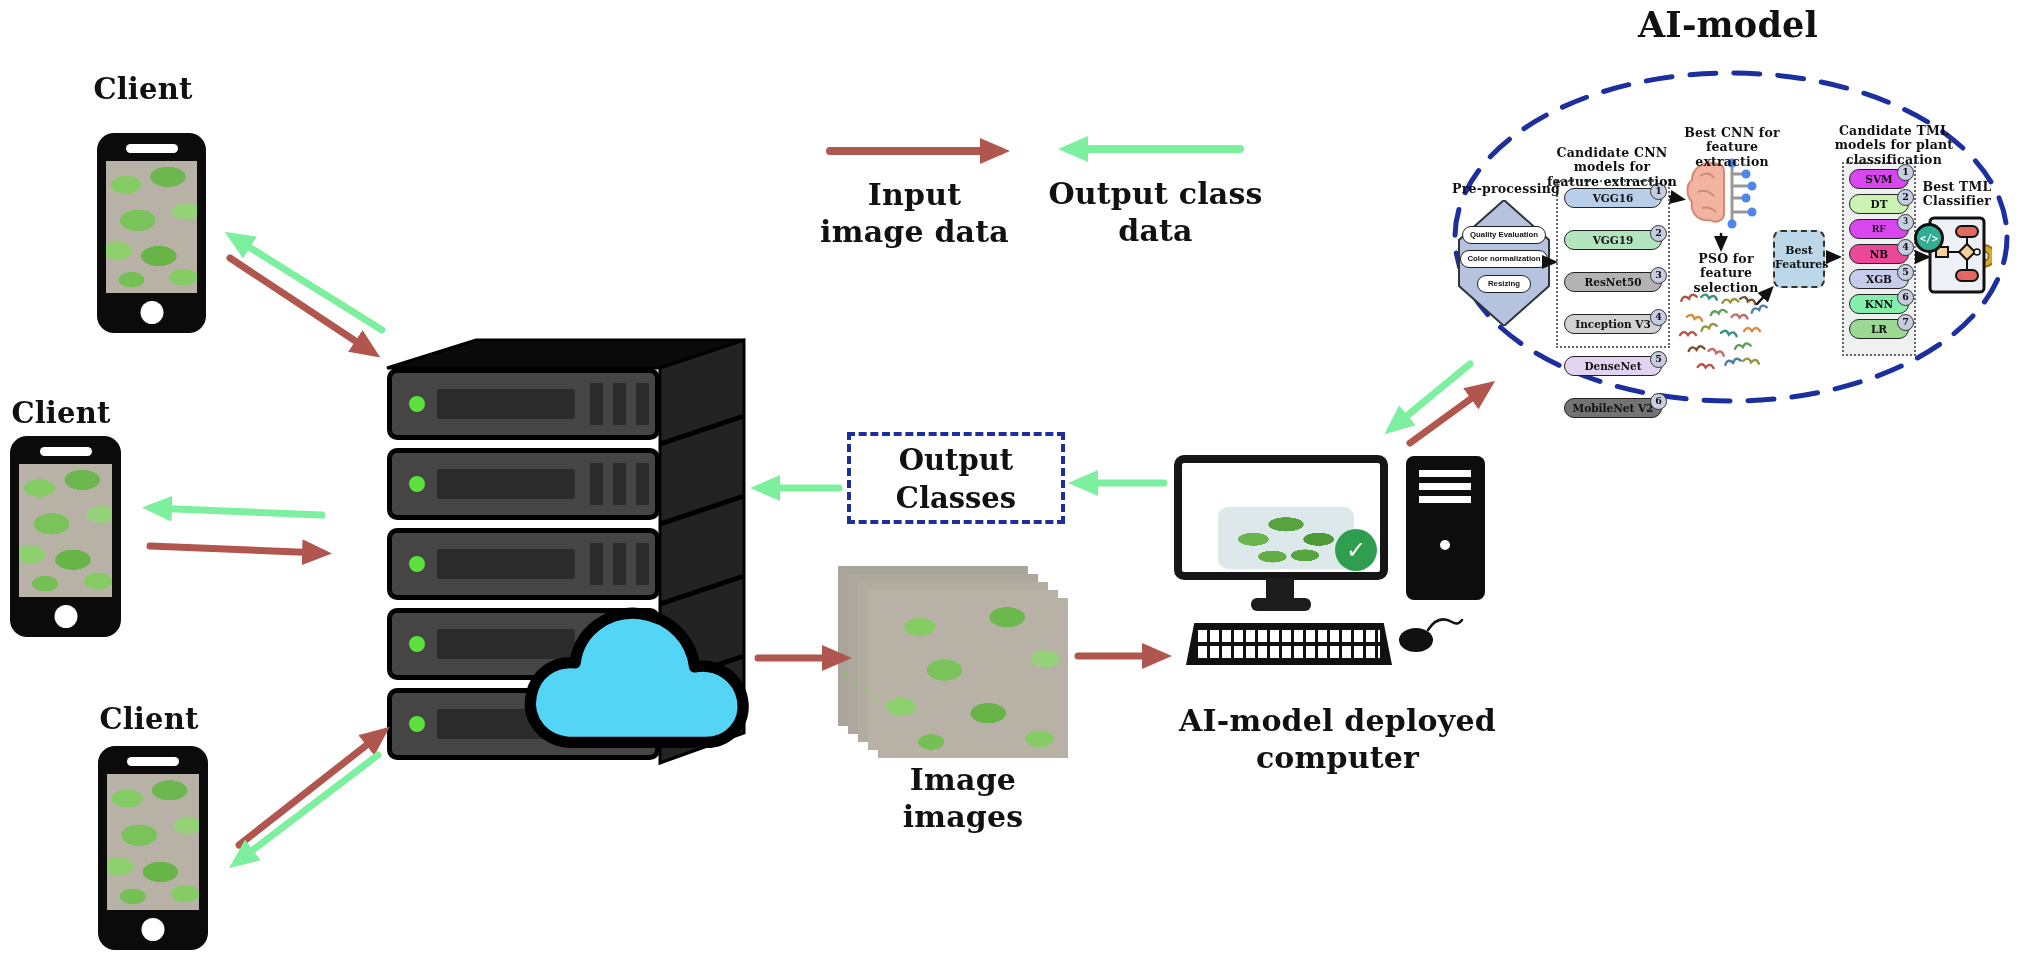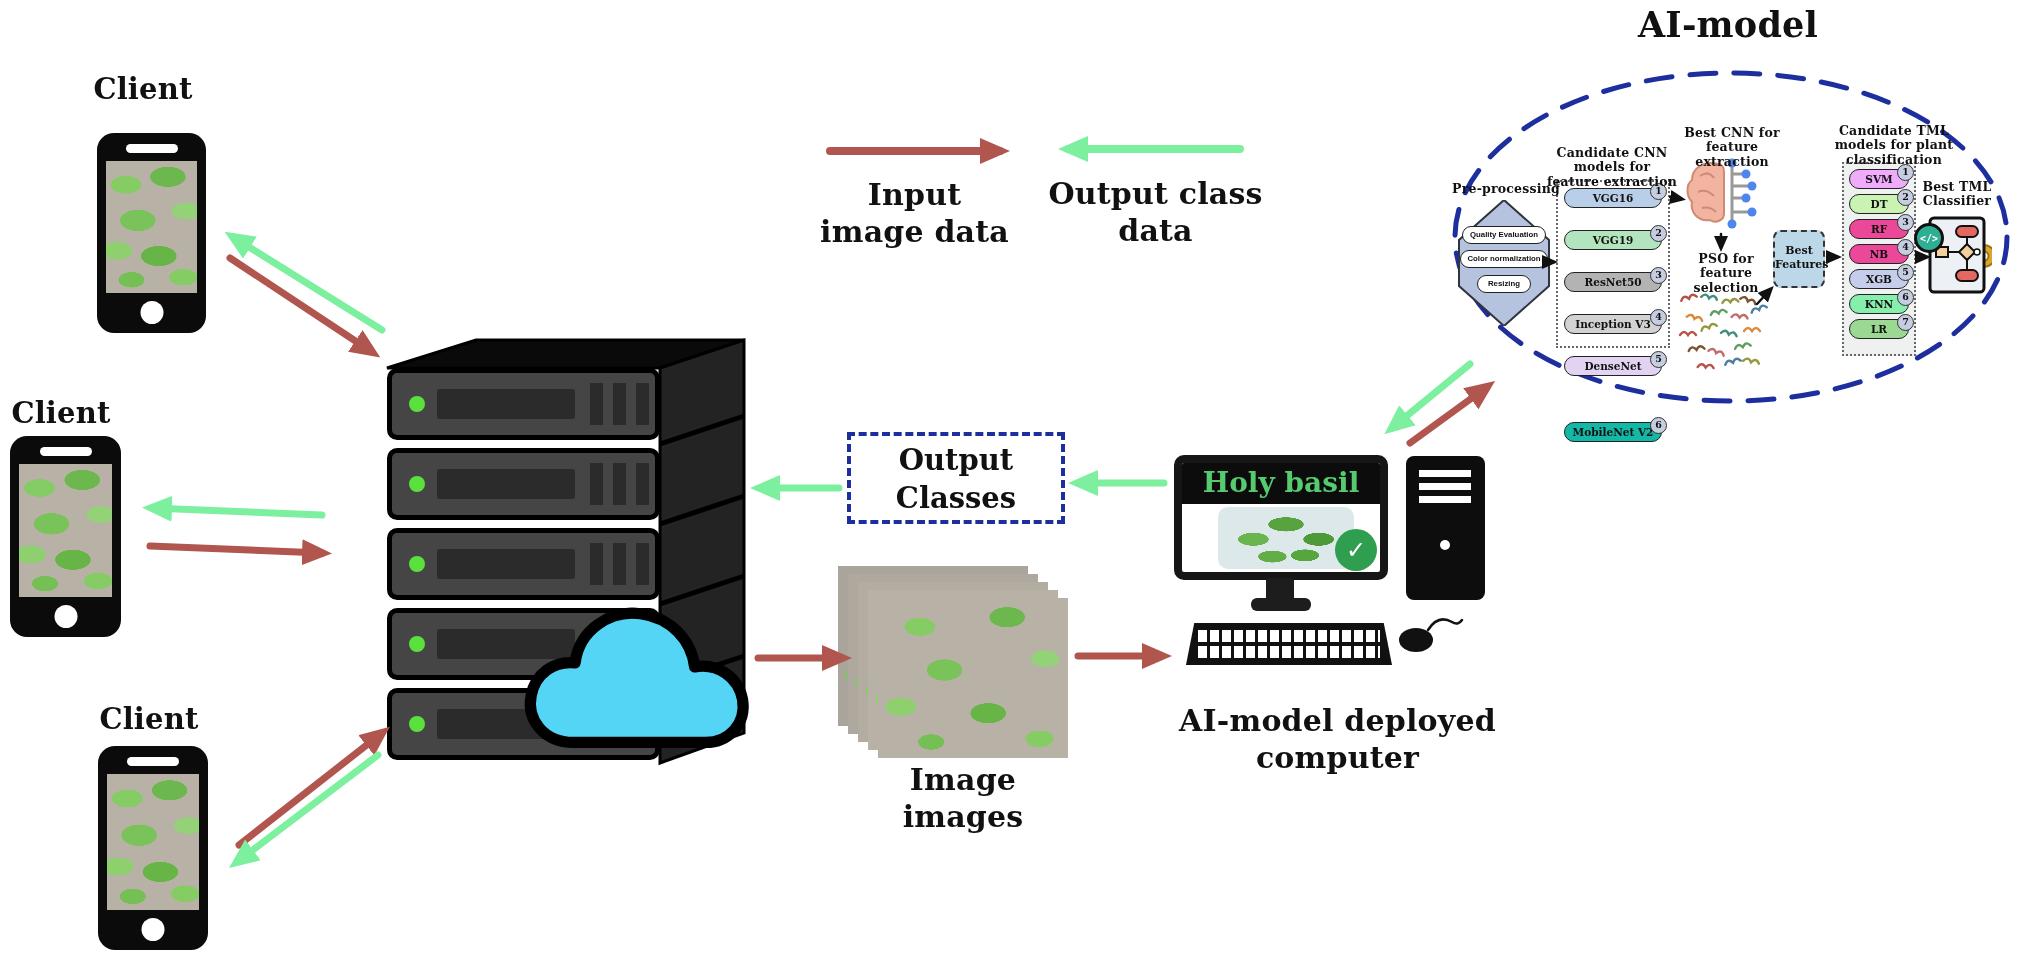--- a/index.html
+++ b/index.html
@@ -169,21 +169,20 @@
   </div>
 
   <div class="stack-layer plant-img" style="left:838px;top:566px;filter:brightness(.93);"></div>
   <div class="stack-layer plant-img" style="left:848px;top:574px;filter:brightness(.95);"></div>
   <div class="stack-layer plant-img" style="left:858px;top:582px;filter:brightness(.97);"></div>
   <div class="stack-layer plant-img" style="left:868px;top:590px;"></div>
   <div class="stack-layer plant-img" style="left:878px;top:598px;"></div>
   <div class="lbl lbl-lg" style="left:848px;top:762px;width:230px;">Image images</div>
 
   <div class="monitor">
-    <div class="monitor-top">Holy basil</div>
     <div class="monitor-photo basil-img"></div>
     <div class="monitor-check">✓</div>
   </div>
   <div class="stand-neck"></div>
   <div class="stand-base"></div>
   <div class="kb">
     <div class="kb-row kb-r1"></div>
     <div class="kb-row kb-r2"></div>
   </div>
   <svg style="left:1398px;top:608px;z-index:2;" width="66" height="50">
@@ -211,21 +210,21 @@
   <div class="prepill" style="left:1460px;top:250px;width:88px;">Color normalization</div>
   <div class="prepill" style="left:1477px;top:275px;width:54px;">Resizing</div>
 
   <div class="lbl lbl-sm" style="left:1546px;top:146px;width:132px;">Candidate CNN models for feature extraction</div>
   <div class="modelbox cnnbox">
     <div class="pill" style="background-color: rgb(185, 207, 233);"><span>VGG16</span><span class="badge">1</span></div>
     <div class="pill" style="background-color: rgb(178, 228, 189);"><span>VGG19</span><span class="badge">2</span></div>
     <div class="pill" style="background-color: rgb(179, 179, 179);"><span>ResNet50</span><span class="badge">3</span></div>
     <div class="pill" style="background-color: rgb(210, 210, 210);"><span>Inception V3</span><span class="badge">4</span></div>
     <div class="pill" style="background-color: rgb(227, 211, 242);"><span>DenseNet</span><span class="badge">5</span></div>
-    <div class="pill" style="background-color: #14b8a6; margin-top: 24px;"><span>MobileNet V2</span><span class="badge">6</span></div>
+    <div class="pill" style="background-color: #737373;"><span>MobileNet V2</span><span class="badge">6</span></div>
   </div>
 
   <div class="lbl lbl-sm" style="left:1672px;top:126px;width:120px;">Best CNN for feature extraction</div>
   <svg style="left:1684px;top:158px;z-index:2;" width="76" height="72">
     <path d="M34,6 C20,2 8,10 8,22 C2,26 2,38 8,44 C6,54 14,64 26,62 C32,66 40,62 40,56 L40,14 C40,8 38,7 34,6 Z" fill="#f2b3a0" stroke="#cf8a72" stroke-width="2"></path>
     <path d="M16,18 q8,-6 14,2 M14,34 q8,-4 16,4 M18,50 q8,-2 14,4" fill="none" stroke="#cf8a72" stroke-width="2"></path>
     <line x1="48" y1="6" x2="48" y2="64" stroke="#999" stroke-width="3"></line>
     <line x1="48" y1="16" x2="62" y2="16" stroke="#999" stroke-width="3"></line>
     <line x1="48" y1="28" x2="68" y2="28" stroke="#999" stroke-width="3"></line>
     <line x1="48" y1="40" x2="62" y2="40" stroke="#999" stroke-width="3"></line>
@@ -261,23 +260,23 @@
       <path d="M0,5 Q4,-1 8,5 Q12,-1 16,5" stroke="#97973f" transform="translate(68,68) rotate(10)"></path>
     </g>
   </svg>
 
   <div class="bfbox">
     <span>Best Features</span>
   </div>
 
   <div class="lbl lbl-sm" style="left:1826px;top:124px;width:136px;">Candidate TML models for plant classification</div>
   <div class="modelbox tmlbox">
-    <div class="pill" style="background-color: #f0abfc;"><span>SVM</span><span class="badge">1</span></div>
+    <div class="pill" style="background-color: #d946ef;"><span>SVM</span><span class="badge">1</span></div>
     <div class="pill" style="background-color: rgb(201, 242, 179);"><span>DT</span><span class="badge">2</span></div>
-    <div class="pill" style="background-color: #ec4899;"><span>RF</span><span class="badge">3</span></div>
+    <div class="pill" style="background-color: #d946ef; font-family: Liberation Serif, serif;"><span>RF</span><span class="badge">3</span></div>
     <div class="pill" style="background-color: #ec4899;"><span>NB</span><span class="badge">4</span></div>
     <div class="pill" style="background-color: rgb(198, 205, 234);"><span>XGB</span><span class="badge">5</span></div>
     <div class="pill" style="background-color: #86efac;"><span>KNN</span><span class="badge">6</span></div>
     <div class="pill" style="background-color: rgb(154, 216, 147);"><span>LR</span><span class="badge">7</span></div>
   </div>
 
   <div class="lbl lbl-sm" style="left:1916px;top:180px;width:82px;">Best TML Classifier</div>
   <svg style="left:1914px;top:214px;z-index:2;" width="78" height="84">
     <circle cx="70" cy="42" r="11" fill="#d9a62e" stroke="#9a731a" stroke-width="2"></circle>
     <circle cx="70" cy="42" r="4.5" fill="#fff" stroke="#9a731a" stroke-width="2"></circle>

